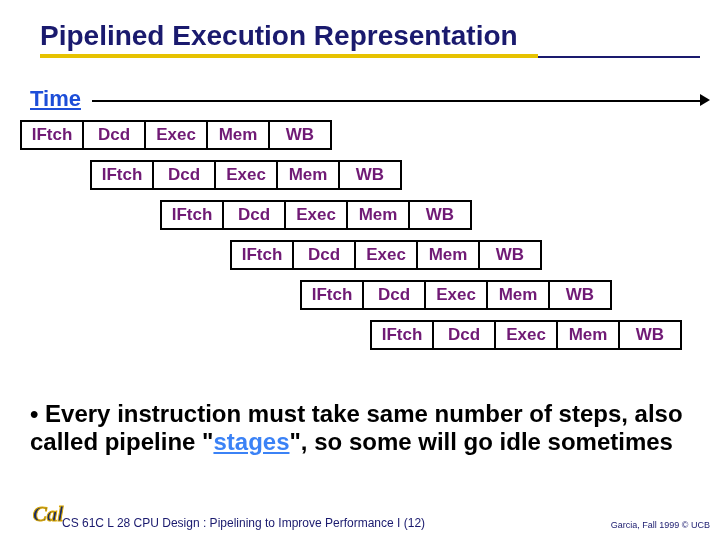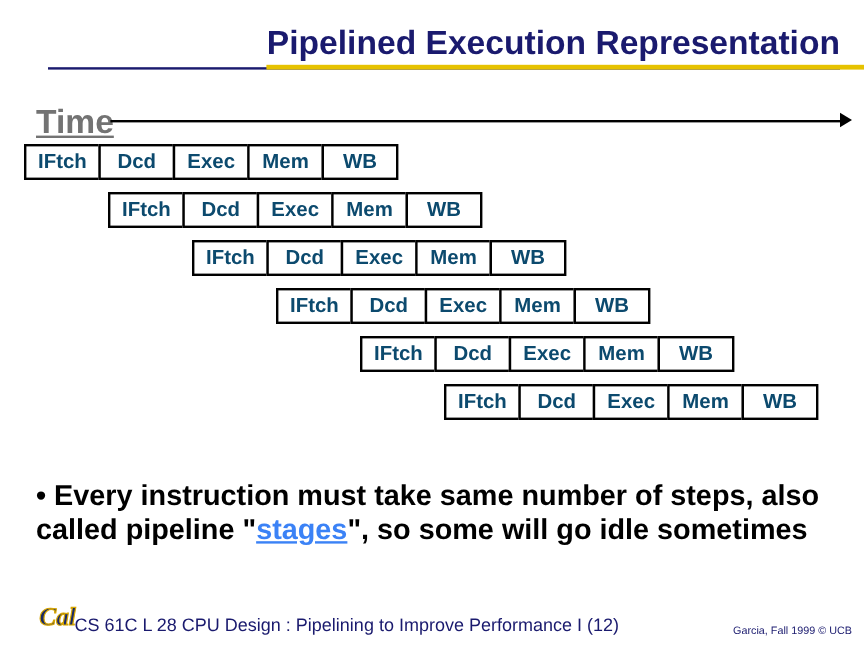--- a/index.html
+++ b/index.html
@@ -6,21 +6,20 @@
   body {
     width: 720px;
     height: 540px;
     background: #ffffff;
     font-family: Arial, Helvetica, sans-serif;
     position: relative;
     overflow: hidden;
   }
   .title-wrap {
     padding: 20px 0 0 40px;
-    text-align: right;
   }
   .title {
     font-size: 28px;
     font-weight: bold;
     color: #1a1a6e;
     display: inline-block;
     border-bottom: 4px solid #e6c200;
     padding-bottom: 2px;
     padding-right: 20px;
   }
@@ -29,23 +28,23 @@
     margin-top: -2px;
     width: 660px;
   }
   .time-wrap {
     position: absolute;
     top: 86px;
     left: 30px;
     width: 680px;
   }
   .time-label {
-    font-size: 28px;
+    font-size: 22px;
     font-weight: bold;
-    color: #737373;
+    color: #1d4ed8;
     text-decoration: underline;
   }
   .time-line {
     position: absolute;
     top: 14px;
     left: 62px;
     width: 610px;
     border-top: 2px solid #000;
   }
   .time-arrow {
@@ -65,21 +64,21 @@
   .pipe-row {
     position: absolute;
     display: flex;
   }
   .stage {
     border: 2px solid #000;
     width: 64px;
     height: 30px;
     font-size: 17px;
     font-weight: bold;
-    color: #0c4a6e;
+    color: #701a75;
     display: flex;
     align-items: center;
     justify-content: center;
     background: #fff;
     margin-left: -2px;
   }
   .stage:first-child { margin-left: 0; }
   .bullet-text {
     position: absolute;
     top: 400px;
@@ -99,21 +98,21 @@
     bottom: 8px;
     left: 24px;
     width: 48px;
     height: 36px;
   }
   .cal-logo svg { width: 100%; height: 100%; }
   .footer-left {
     position: absolute;
     bottom: 10px;
     left: 62px;
-    font-size: 15px;
+    font-size: 12px;
     color: #1a1a6e;
   }
   .footer-right {
     position: absolute;
     bottom: 10px;
     right: 10px;
     font-size: 9px;
     color: #1a1a6e;
   }
 </style>

